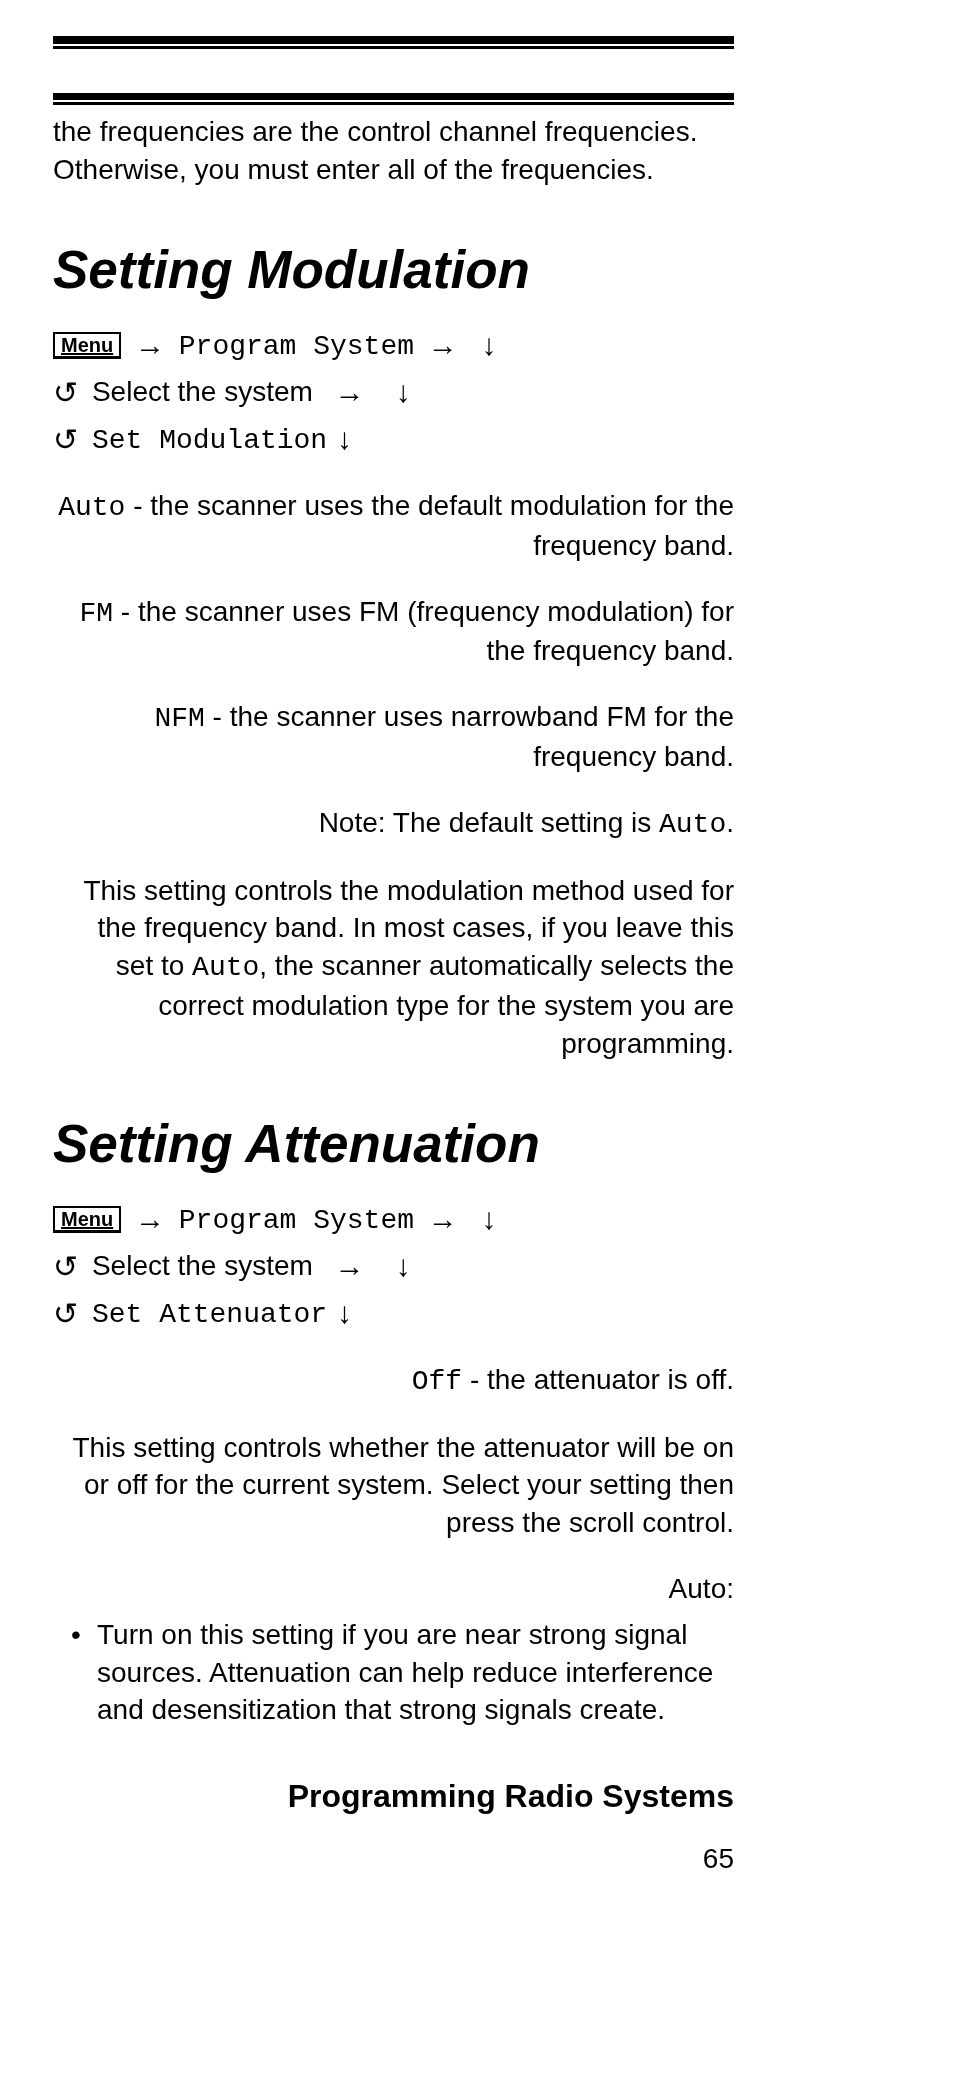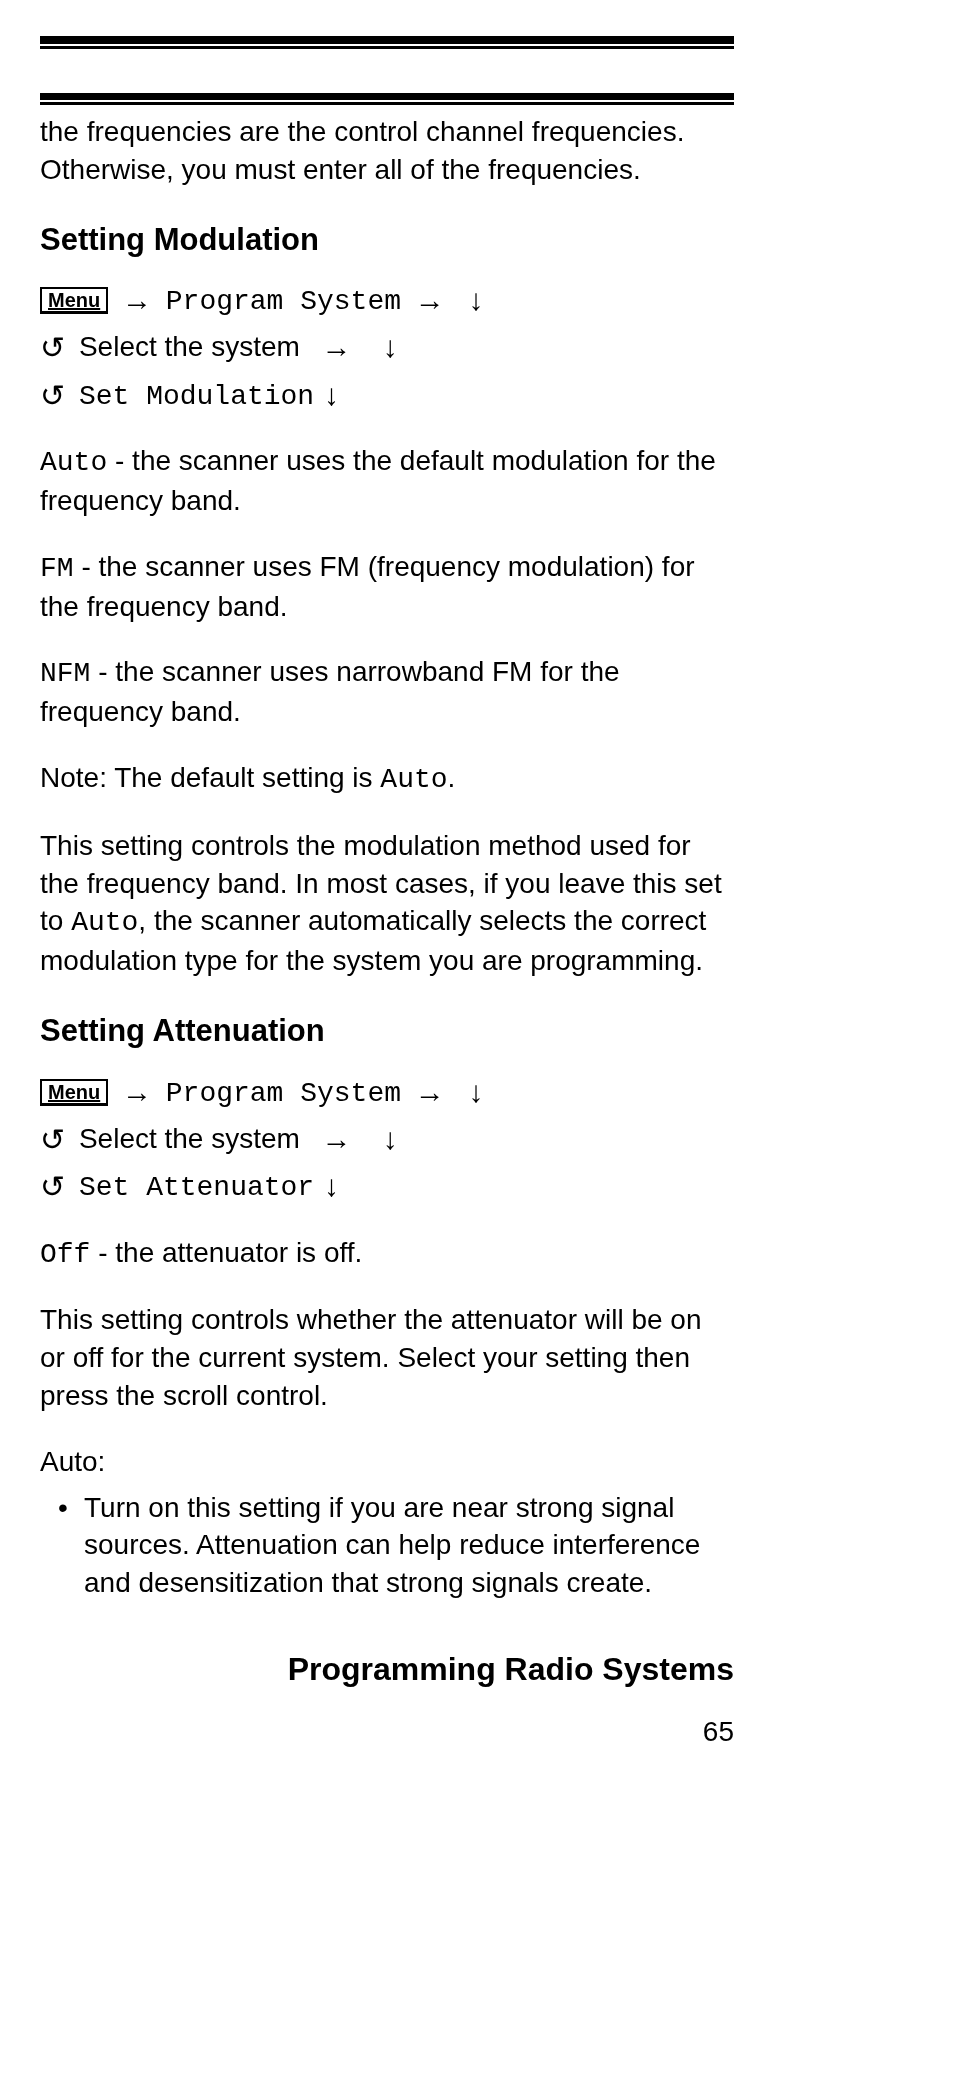--- a/index.html
+++ b/index.html
@@ -6,21 +6,21 @@
     margin: 0;
     padding: 0;
     background: #fff;
     font-family: Arial, Helvetica, sans-serif;
     color: #000;
   }
   .page {
     width: 786px;
     min-height: 2084px;
     box-sizing: border-box;
-    padding: 36px 52px 60px 40px;
+    padding: 36px 52px 60px 53px;
     font-size: 28px;
     line-height: 1.35;
     position: relative;
   }
   .top-rule-thick {
     border-top: 8px solid #000;
     margin-bottom: 2px;
   }
   .top-rule-thin {
     border-top: 3px solid #000;
@@ -35,22 +35,23 @@
   .second-rule-thin {
     border-top: 3px solid #000;
     margin-bottom: 8px;
   }
   .body-text {
     margin: 0 0 26px 0;
   }
   h2.sec-head {
     font-family: Arial, Helvetica, sans-serif;
     font-weight: 700;
-    font-size: 31px;
-    margin: 30px 0 20px 0;
+    font-style: italic;
+    font-size: 53px;
+    margin: 45px 0 20px 0;
   }
   .nav-line {
     margin: 6px 0;
     font-size: 28px;
     white-space: nowrap;
   }
   .menu-key {
     display: inline-block;
     border: 2px solid #000;
     border-bottom-width: 3px;
@@ -81,20 +82,21 @@
     display: inline-block;
     margin-right: 6px;
     vertical-align: -2px;
   }
   .mono {
     font-family: "Courier New", Courier, monospace;
     margin-top: 44px;
   }
   .para {
     margin: 0 0 28px 0;
+    text-align: right;
   }
   ul.notes-list {
     list-style-type: none;
     padding-left: 44px;
     margin: 8px 0 0 0;
   }
   ul.notes-list li {
     position: relative;
     margin-bottom: 8px;
     line-height: 1.35;

